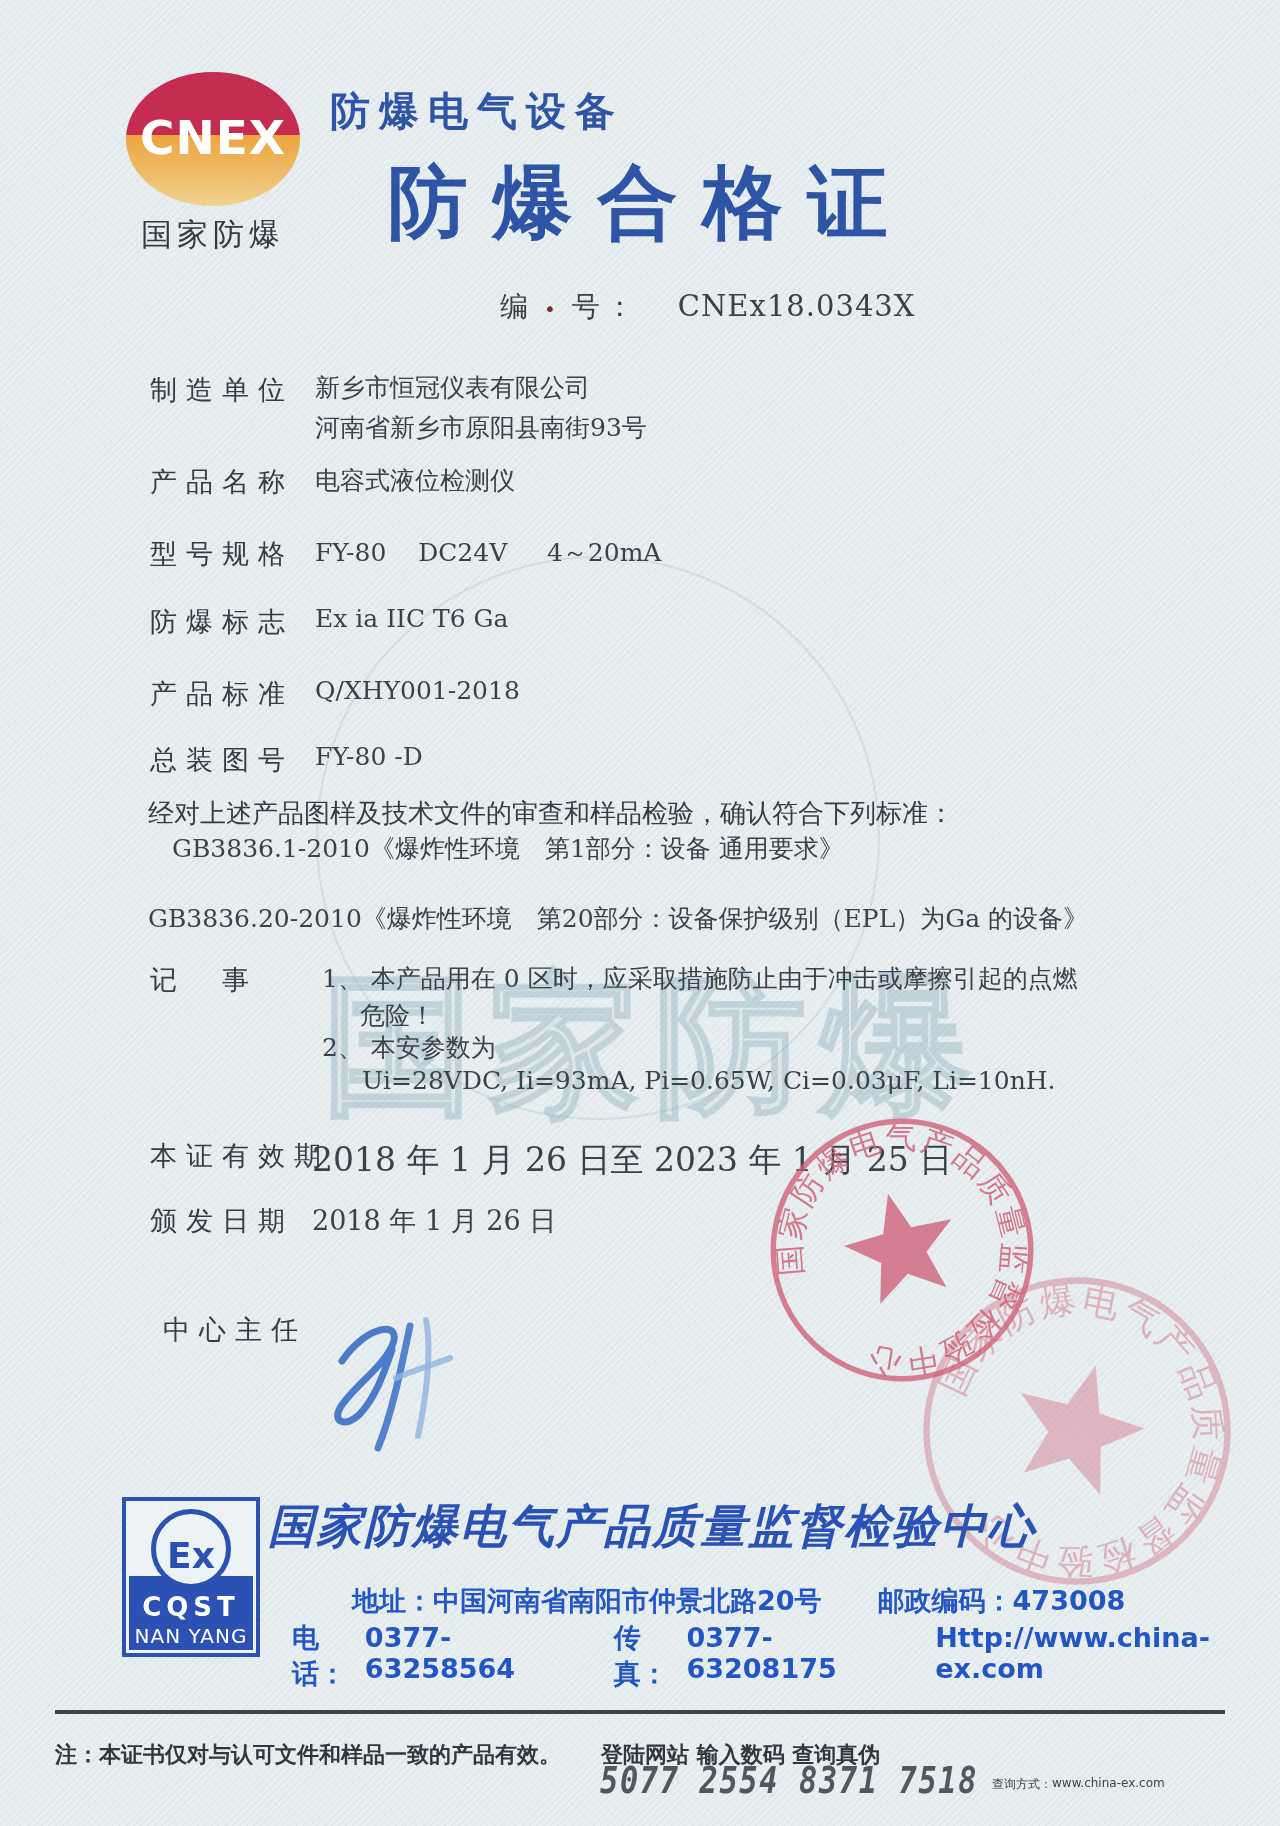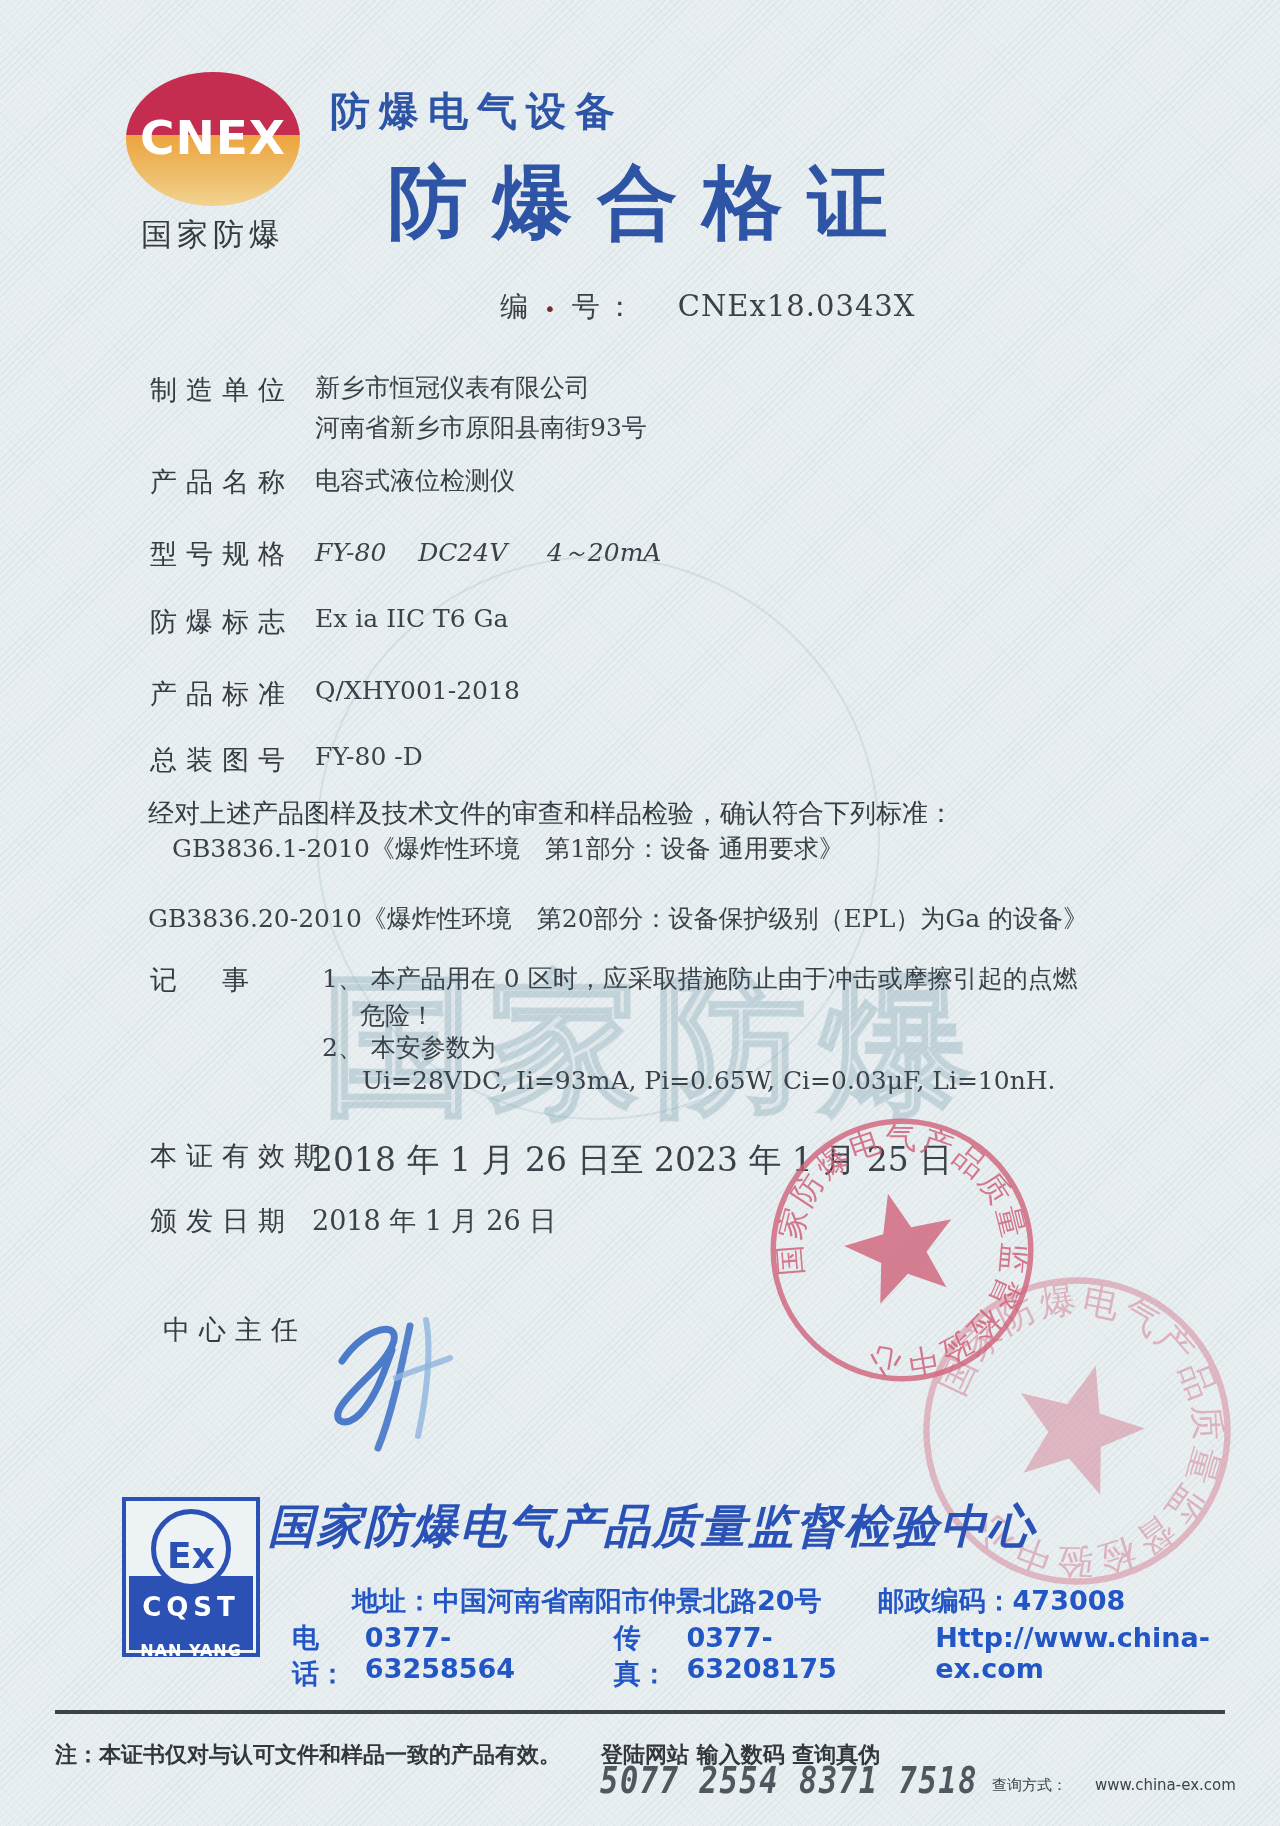--- a/index.html
+++ b/index.html
@@ -41,32 +41,32 @@
   .guilloche{left:316px;top:556px;width:560px;height:560px;border:2px solid rgba(150,190,200,0.28);border-radius:50%;}
   
   .stamp1{left:766px;top:1114px;width:272px;height:272px;transform:rotate(-14deg);opacity:0.92;}
   .stamp2{left:918px;top:1272px;width:318px;height:318px;transform:rotate(16deg);opacity:0.45;}
   
   .exlogo{left:122px;top:1497px;width:130px;height:152px;border:4px solid #2b51b5;background:#edf2f4;}
   .exlogo .blue-block{position:absolute;left:3px;right:3px;bottom:3px;height:74px;background:#2b51b5;text-align:center;color:#fff;}
   .exlogo .circ{position:absolute;left:50%;top:8px;transform:translateX(-50%);width:70px;height:70px;border:5px solid #2b51b5;border-radius:50%;background:#edf2f4;display:flex;align-items:center;justify-content:center;z-index:2;}
   .exlogo .circ span{font-size:36px;font-weight:bold;color:#2b51b5;margin-top:13px;}
   .cqst{display:block;margin-top:16px;font-size:26px;font-weight:bold;letter-spacing:5px;}
-  .nanyang{display:block;margin-top:19px;font-size:16px;font-weight:bold;letter-spacing:1px;}
+  .nanyang{display:block;margin-top:2px;font-size:20px;font-weight:normal;letter-spacing:1px;}
   .org-name{left:268px;top:1496px;width:820px;font-size:46px;font-weight:bold;font-style:italic;font-family:"DejaVu Serif", serif;color:#2a52b6;letter-spacing:2px;}
   .org-line{display:flex;align-items:baseline;font-weight:bold;color:#2356c5;font-size:27px;}
   .org-addr{left:352px;top:1583px;}
   .org-tel{left:292px;top:1620px;}
   .gap40{display:inline-block;width:40px;}
   .gap56{display:inline-block;width:56px;}
   
   .foot-line{left:55px;top:1710px;width:1170px;height:4px;background:#3d4247;}
   .foot-note{left:55px;top:1740px;display:flex;font-size:22px;font-weight:bold;color:#31373d;}
   .foot-code{left:600px;top:1758px;font-family:"DejaVu Sans Mono", monospace;font-weight:bold;font-style:italic;font-size:38px;letter-spacing:2px;color:#50575e;transform:scaleX(0.8);transform-origin:left;}
-  .foot-query{left:992px;top:1776px;font-size:15px;color:#3c434a;display:flex;gap:28px;}
+  .foot-query{left:992px;top:1776px;font-size:12px;color:#3c434a;display:flex;}
   .sig{left:312px;top:1306px;width:165px;height:150px;}
   .signoff-lbl{left:163px;top:1312px;}
 </style>
 </head>
 <body>
 
 <div class="page">
 
   <div class="abs guilloche"></div>
   <div class="abs watermark">国家防爆</div>
@@ -85,21 +85,21 @@
   </div>
 
   <div class="abs lbl" style="left:150px;top:372px;">制造单位</div>
   <div class="abs val" style="left:315px;top:371px;">新乡市恒冠仪表有限公司</div>
   <div class="abs val" style="left:315px;top:411px;">河南省新乡市原阳县南街93号</div>
 
   <div class="abs lbl" style="left:150px;top:464px;">产品名称</div>
   <div class="abs val" style="left:315px;top:464px;">电容式液位检测仪</div>
 
   <div class="abs lbl" style="left:150px;top:536px;">型号规格</div>
-  <div class="abs val" style="left:315px;top:536px;font-style:italic;">FY-80    DC24V     4～20mA</div>
+  <div class="abs val" style="left:315px;top:536px;">FY-80    DC24V     4～20mA</div>
 
   <div class="abs lbl" style="left:150px;top:604px;">防爆标志</div>
   <div class="abs val" style="left:315px;top:604px;">Ex ia IIC T6 Ga</div>
 
   <div class="abs lbl" style="left:150px;top:676px;">产品标准</div>
   <div class="abs val" style="left:315px;top:676px;">Q/XHY001-2018</div>
 
   <div class="abs lbl" style="left:150px;top:742px;">总装图号</div>
   <div class="abs val" style="left:315px;top:742px;">FY-80 -D</div>
 

